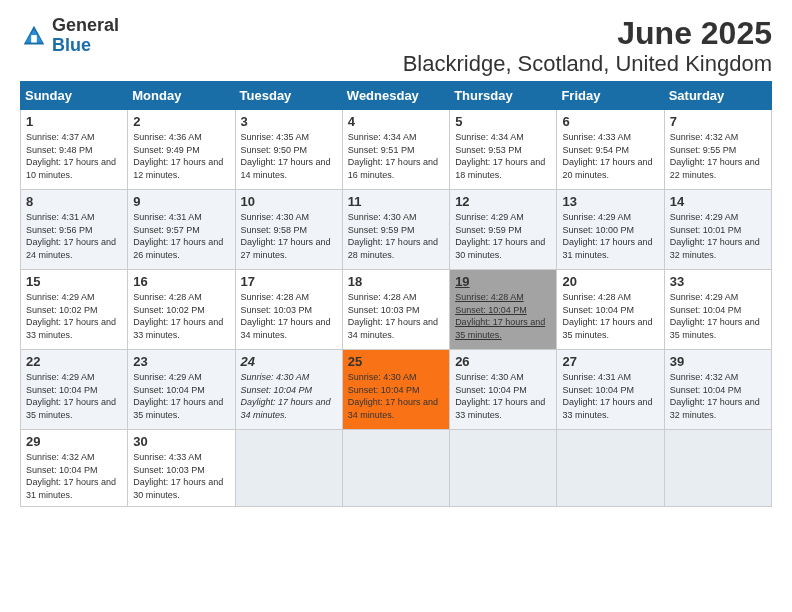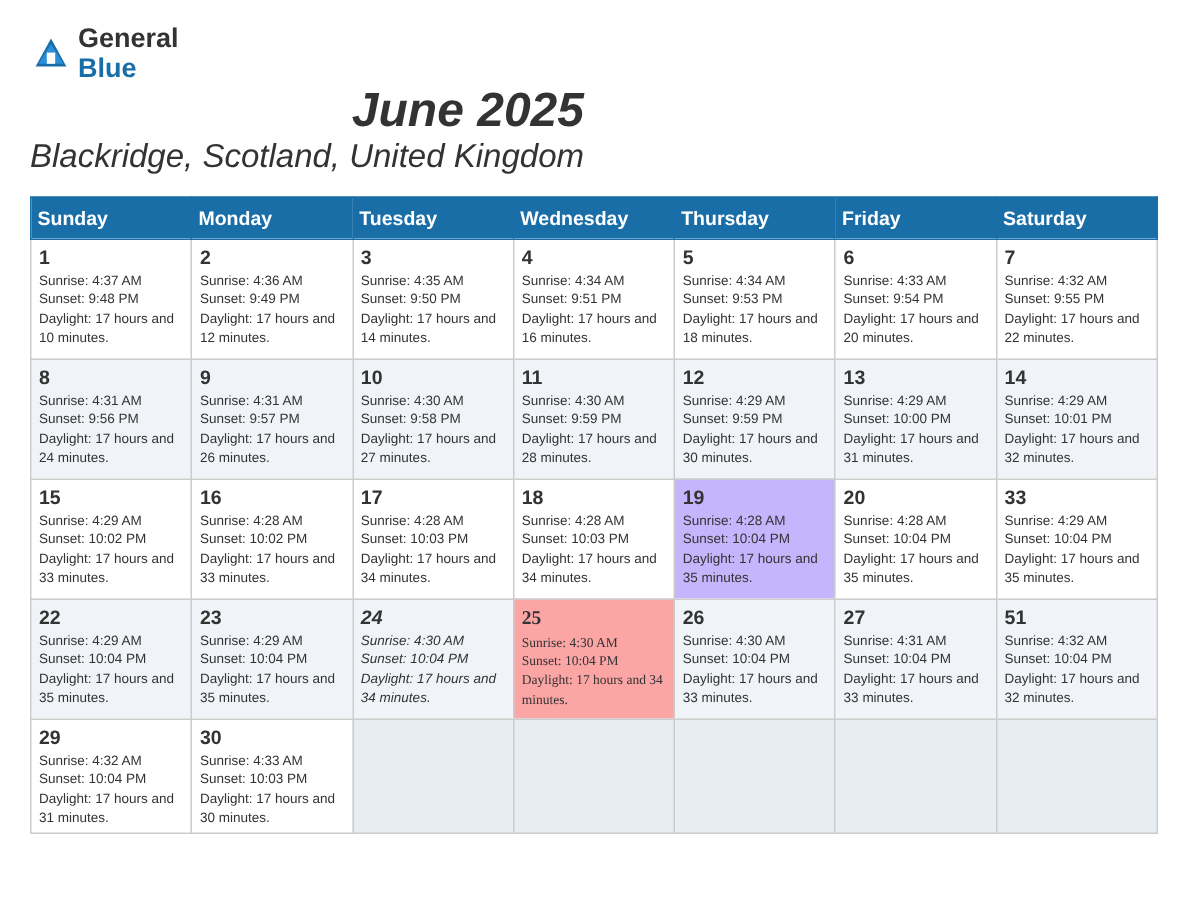--- a/index.html
+++ b/index.html
@@ -13,43 +13,41 @@
     .page {
       width: 792px;
       min-height: 612px;
       padding: 16px 20px 10px 20px;
       background: #fff;
     }
     .header {
       display: flex;
       justify-content: space-between;
       align-items: flex-start;
-      margin-bottom: 14px;
-      flex-direction: column;
+      margin-bottom: 4px;
     }
     .logo {
       display: flex;
       align-items: center;
       gap: 0;
     }
     .logo-text {
       font-size: 18px;
       font-weight: bold;
       line-height: 1.1;
     }
     .logo-general { color: #333; }
     .logo-blue { color: #1a6ea8; }
     .logo-icon {
       width: 28px;
       height: 28px;
       margin-right: 4px;
     }
     .title-block {
       text-align: right;
-      font-style: italic;
     }
     .month-title {
       font-size: 32px;
       font-weight: bold;
       color: #333;
       line-height: 1.1;
     }
     .location-title {
       font-size: 22px;
       color: #333;
@@ -209,21 +207,21 @@
         <div class="cell-info">Sunrise: 4:28 AM<br>Sunset: 10:02 PM<br>Daylight: 17 hours and 33 minutes.</div>
       </td>
           <td style="background: rgb(255, 255, 255);">
         <span class="day-num">17</span>
         <div class="cell-info">Sunrise: 4:28 AM<br>Sunset: 10:03 PM<br>Daylight: 17 hours and 34 minutes.</div>
       </td>
           <td style="background: rgb(255, 255, 255);">
         <span class="day-num">18</span>
         <div class="cell-info">Sunrise: 4:28 AM<br>Sunset: 10:03 PM<br>Daylight: 17 hours and 34 minutes.</div>
       </td>
-          <td style="background: #c4b5fd;">
+          <td style="background: #a3a3a3; text-decoration: underline;">
         <span class="day-num">19</span>
         <div class="cell-info">Sunrise: 4:28 AM<br>Sunset: 10:04 PM<br>Daylight: 17 hours and 35 minutes.</div>
       </td>
           <td style="background: rgb(255, 255, 255);">
         <span class="day-num">20</span>
         <div class="cell-info">Sunrise: 4:28 AM<br>Sunset: 10:04 PM<br>Daylight: 17 hours and 35 minutes.</div>
       </td>
           <td style="background: rgb(255, 255, 255);">
         <span class="day-num">33</span>
         <div class="cell-info">Sunrise: 4:29 AM<br>Sunset: 10:04 PM<br>Daylight: 17 hours and 35 minutes.</div>
@@ -235,34 +233,34 @@
         <div class="cell-info">Sunrise: 4:29 AM<br>Sunset: 10:04 PM<br>Daylight: 17 hours and 35 minutes.</div>
       </td>
           <td style="background: rgb(240, 244, 248);">
         <span class="day-num">23</span>
         <div class="cell-info">Sunrise: 4:29 AM<br>Sunset: 10:04 PM<br>Daylight: 17 hours and 35 minutes.</div>
       </td>
           <td style="background: rgb(240, 244, 248); font-style: italic;">
         <span class="day-num">24</span>
         <div class="cell-info">Sunrise: 4:30 AM<br>Sunset: 10:04 PM<br>Daylight: 17 hours and 34 minutes.</div>
       </td>
-          <td style="background: #fca5a5; font-family: Liberation Serif, serif;">
+          <td style="background: #f97316;">
         <span class="day-num">25</span>
         <div class="cell-info">Sunrise: 4:30 AM<br>Sunset: 10:04 PM<br>Daylight: 17 hours and 34 minutes.</div>
       </td>
           <td style="background: rgb(240, 244, 248);">
         <span class="day-num">26</span>
         <div class="cell-info">Sunrise: 4:30 AM<br>Sunset: 10:04 PM<br>Daylight: 17 hours and 33 minutes.</div>
       </td>
           <td style="background: rgb(240, 244, 248);">
         <span class="day-num">27</span>
         <div class="cell-info">Sunrise: 4:31 AM<br>Sunset: 10:04 PM<br>Daylight: 17 hours and 33 minutes.</div>
       </td>
           <td style="background: rgb(240, 244, 248);">
-        <span class="day-num">51</span>
+        <span class="day-num">39</span>
         <div class="cell-info">Sunrise: 4:32 AM<br>Sunset: 10:04 PM<br>Daylight: 17 hours and 32 minutes.</div>
       </td>
         </tr>
         <tr class="last-row">
           <td style="background: rgb(255, 255, 255);">
         <span class="day-num">29</span>
         <div class="cell-info">Sunrise: 4:32 AM<br>Sunset: 10:04 PM<br>Daylight: 17 hours and 31 minutes.</div>
       </td>
           <td style="background: rgb(255, 255, 255);">
         <span class="day-num">30</span>

